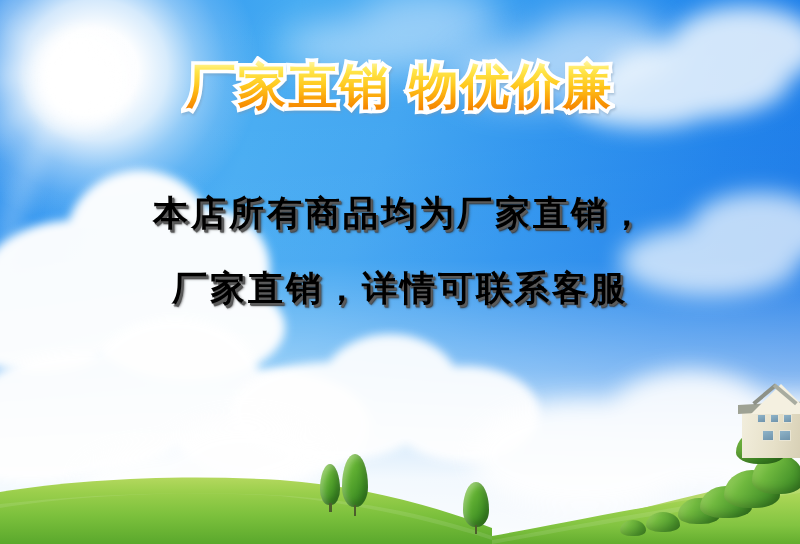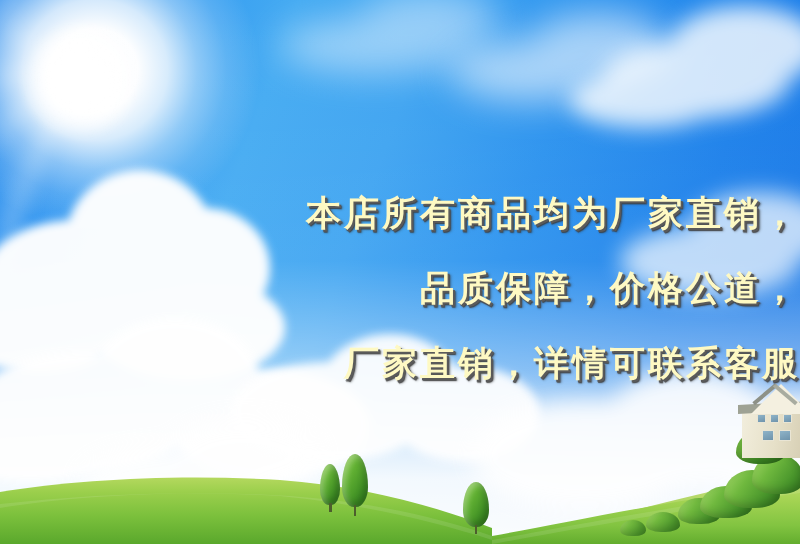--- a/index.html
+++ b/index.html
@@ -196,28 +196,27 @@
 
   .body-lines {
     position:absolute; left:0; top:176px; width:800px;
     text-align:center;
   }
   .bline {
     font-family:"DejaVu Sans", sans-serif;
     font-weight:bold;
     font-size:35px;
     line-height:75px;
-    color:#fef9c3;
+    color:#000000;
     letter-spacing:3px;
     white-space:nowrap;
     text-shadow:
        2px 2px 0 #5a5a5a,
        2.6px 2.6px 1px rgba(60,60,60,0.85),
        3.4px 3.4px 2.5px rgba(50,50,50,0.45);
-    text-align: right;
   }
 </style>
 </head>
 <body>
 
 <div id="banner">
 
   <div class="sky"></div>
   <div class="sun-ray"></div>
   <div class="sun-glow"></div>
@@ -331,20 +330,25 @@
     <div class="gable"></div>
     <div class="gable-roof-l"></div>
     <div class="gable-roof-r"></div>
     <div class="win" style="left:22%; top:40%; width:14%; height:13%;"></div>
     <div class="win" style="left:42%; top:40%; width:14%; height:13%;"></div>
     <div class="win" style="left:62%; top:40%; width:14%; height:13%;"></div>
     <div class="win" style="left:30%; top:62%; width:18%; height:15%;"></div>
     <div class="win" style="left:56%; top:62%; width:18%; height:15%;"></div>
   </div>
 
+  <div class="headline">
+    <div style="position:relative; display:block;">
+      <div class="hl-stroke">厂家直销  物优价廉</div>
+      <div class="hl-fill">厂家直销  物优价廉</div>
+    </div>
+  </div>
 
   <div class="body-lines">
     <div class="bline">本店所有商品均为厂家直销，</div>
-    <div class="bline">品质保障，价格公道，</div>
     <div class="bline">厂家直销，详情可联系客服</div>
   </div>
 
 </div>
 
 </body></html>

